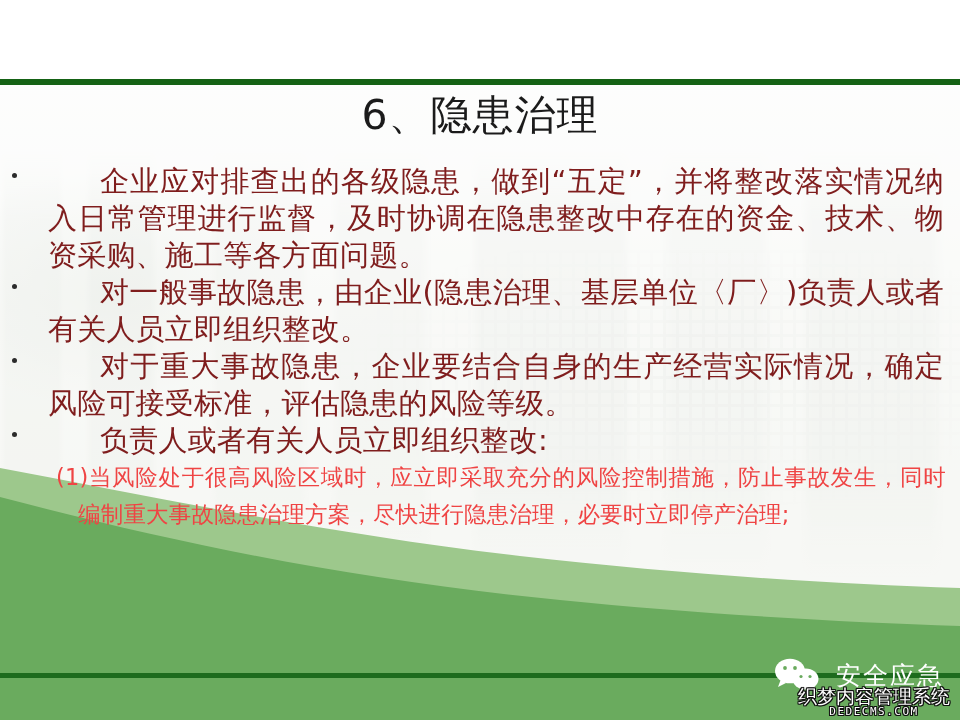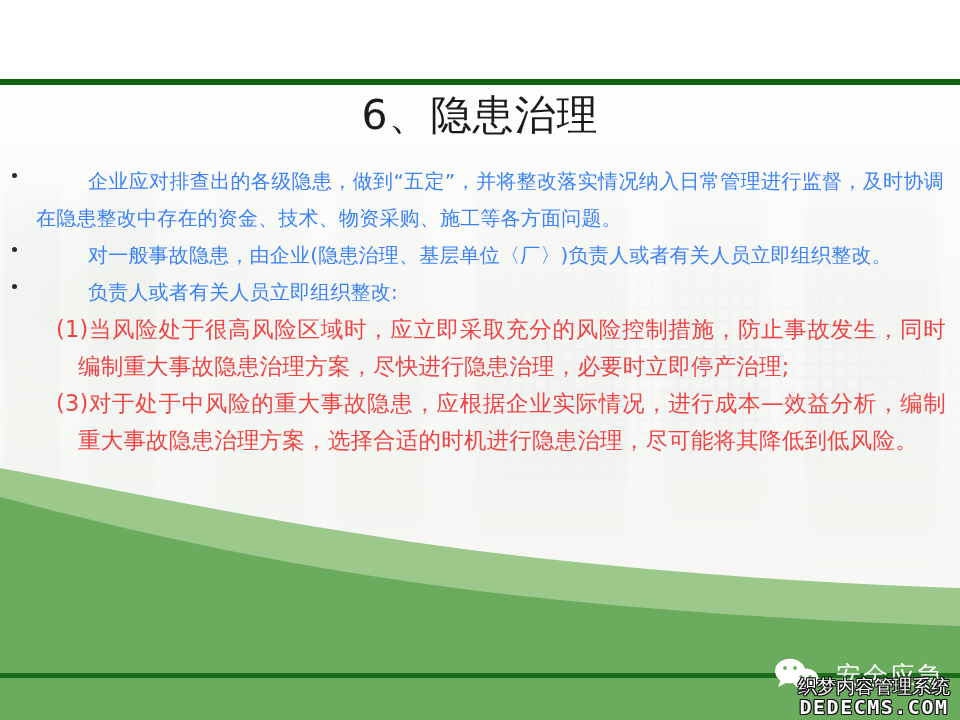--- a/index.html
+++ b/index.html
@@ -134,25 +134,25 @@
     position: absolute;
     left: 12px;
     top: 10px;
     width: 5px;
     height: 5px;
     border-radius: 50%;
     background: #2b2b2b;
   }
   .bullet-text {
     display: block;
-    margin-left: 24px;
+    margin-left: 36px;
     text-indent: 52px;
-    font-size: 20px;
+    font-size: 29px;
     line-height: 37px;
-    color: #3b82f6;
+    color: #7f1d1d;
     text-align: justify;
     text-justify: inter-character;
     letter-spacing: 0.2px;
   }
   .num-row {
     position: relative;
     padding: 0 14px 0 48px;
   }
   .num-text {
     display: block;
@@ -196,22 +196,22 @@
     font-weight: normal;
     color: #ffffff;
     letter-spacing: 0px;
     text-shadow:
       -1px -1px 0 #111, 1px -1px 0 #111,
       -1px  1px 0 #111, 1px  1px 0 #111,
        0px -1px 0 #111, 0px 1px 0 #111,
       -1px  0px 0 #111, 1px 0px 0 #111;
   }
   .dede-en {
-    font-size: 20px;
-    font-weight: bold;
+    font-size: 11px;
+    font-weight: normal;
     color: #ffffff;
     letter-spacing: 1.5px;
     font-family: "DejaVu Sans Mono", "Liberation Mono", monospace;
     text-shadow:
       -1px -1px 0 #111, 1px -1px 0 #111,
       -1px  1px 0 #111, 1px  1px 0 #111,
        0px -1px 0 #111, 0px 1px 0 #111,
       -1px  0px 0 #111, 1px 0px 0 #111;
   }
 </style>
@@ -245,34 +245,35 @@
     <div class="bullet-row">
       <span class="bullet-dot"></span>
       <span class="bullet-text">企业应对排查出的各级隐患，做到“五定”，并将整改落实情况纳入日常管理进行监督，及时协调在隐患整改中存在的资金、技术、物资采购、施工等各方面问题。</span>
     </div>
 
     <div class="bullet-row">
       <span class="bullet-dot"></span>
       <span class="bullet-text">对一般事故隐患，由企业(隐患治理、基层单位〈厂〉)负责人或者有关人员立即组织整改。</span>
     </div>
 
+    <div class="bullet-row">
+      <span class="bullet-dot"></span>
+      <span class="bullet-text">对于重大事故隐患，企业要结合自身的生产经营实际情况，确定风险可接受标准，评估隐患的风险等级。</span>
+    </div>
 
     <div class="bullet-row">
       <span class="bullet-dot"></span>
       <span class="bullet-text">负责人或者有关人员立即组织整改:</span>
     </div>
 
     <div class="num-row">
       <span class="num-text">(1)当风险处于很高风险区域时，应立即采取充分的风险控制措施，防止事故发生，同时编制重大事故隐患治理方案，尽快进行隐患治理，必要时立即停产治理;</span>
     </div>
 
 
-    <div class="num-row">
-      <span class="num-text">(3)对于处于中风险的重大事故隐患，应根据企业实际情况，进行成本—效益分析，编制重大事故隐患治理方案，选择合适的时机进行隐患治理，尽可能将其降低到低风险。</span>
-    </div>
 
   </div>
 
   <div class="wechat">
     <svg width="46" height="34" viewBox="0 0 46 34">
       <ellipse cx="16" cy="13" rx="15" ry="12.3" fill="#ffffff"></ellipse>
       <polygon points="7,21 4,29 12,25" fill="#ffffff"></polygon>
       <ellipse cx="31.5" cy="21" rx="13" ry="10.6" fill="#ffffff"></ellipse>
       <polygon points="40,28 43,34 36,31" fill="#ffffff"></polygon>
       <circle cx="11" cy="10" r="1.9" fill="#6aab5e"></circle>

